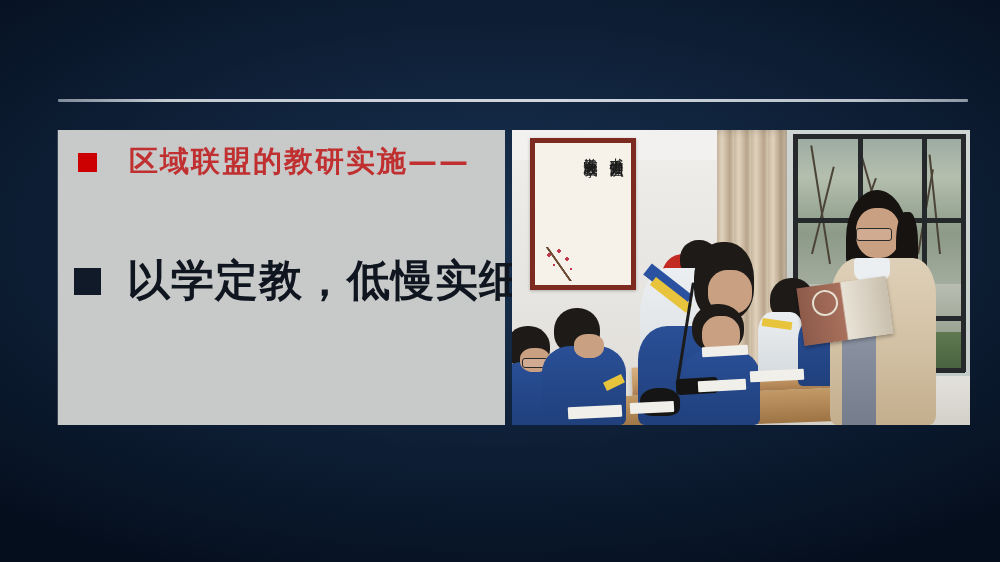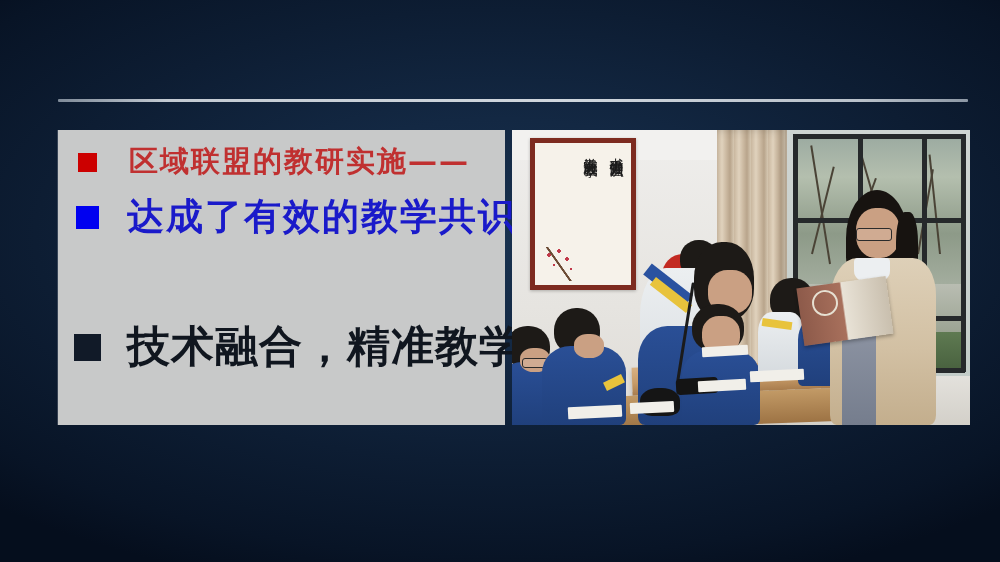--- a/index.html
+++ b/index.html
@@ -240,30 +240,26 @@
 
   <div id="title-rule"></div>
 
   <div id="panel">
 
     <div class="bullet-row" id="row1">
       <span class="marker"></span>
       <span class="btext">区域联盟的教研实施——</span>
     </div>
 
-    <div class="bullet-row" id="row2">
+
+    <div class="bullet-row" id="row3">
       <span class="marker"></span>
-      <span class="btext">达成了有效的教学共识</span>
+      <span class="btext">以学定教，低慢实细</span>
     </div>
 
-
-    <div class="bullet-row" id="row4">
-      <span class="marker"></span>
-      <span class="btext">技术融合，精准教学</span>
-    </div>
 
   </div>
 
   <div id="photo">
 
     <div class="ph wall-left"></div>
     <div class="ph wall-upper"></div>
 
     <div class="ph scroll-frame">
       <div class="scroll-col c1">书香弥漫知识园</div>

